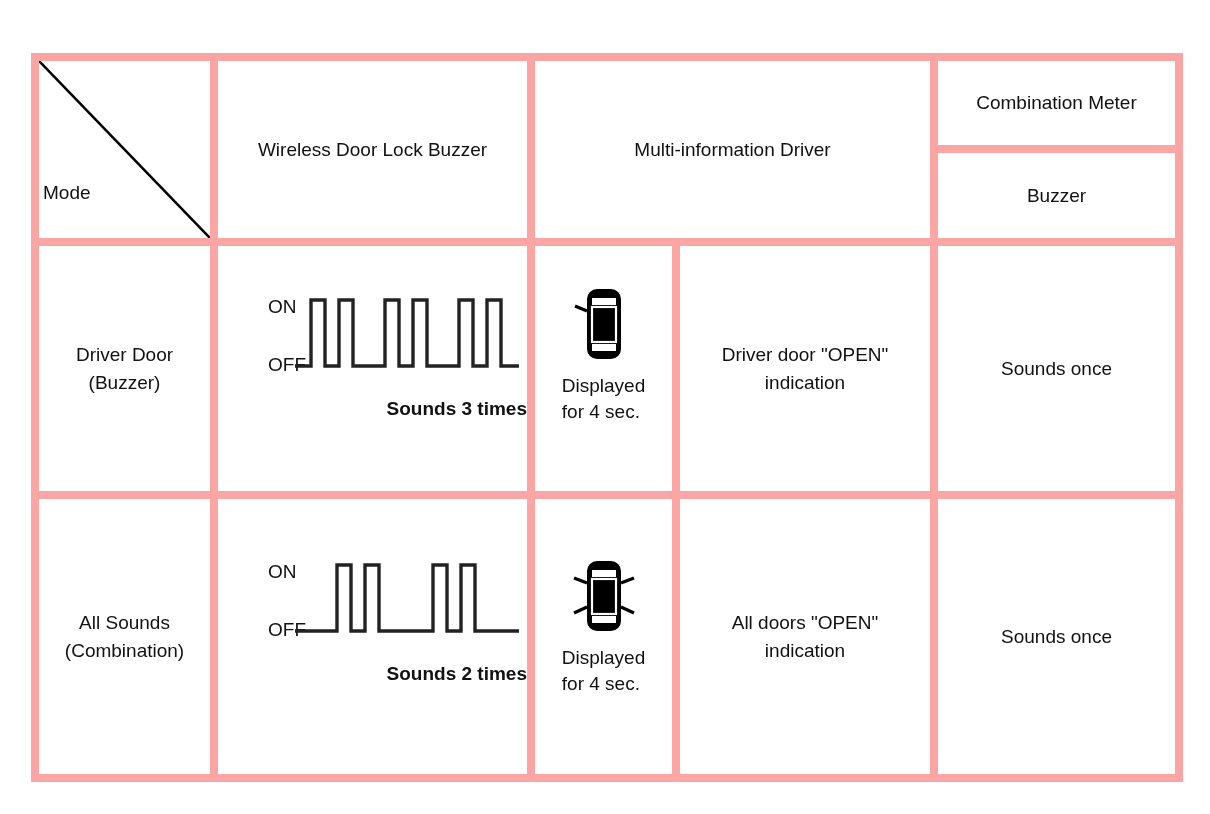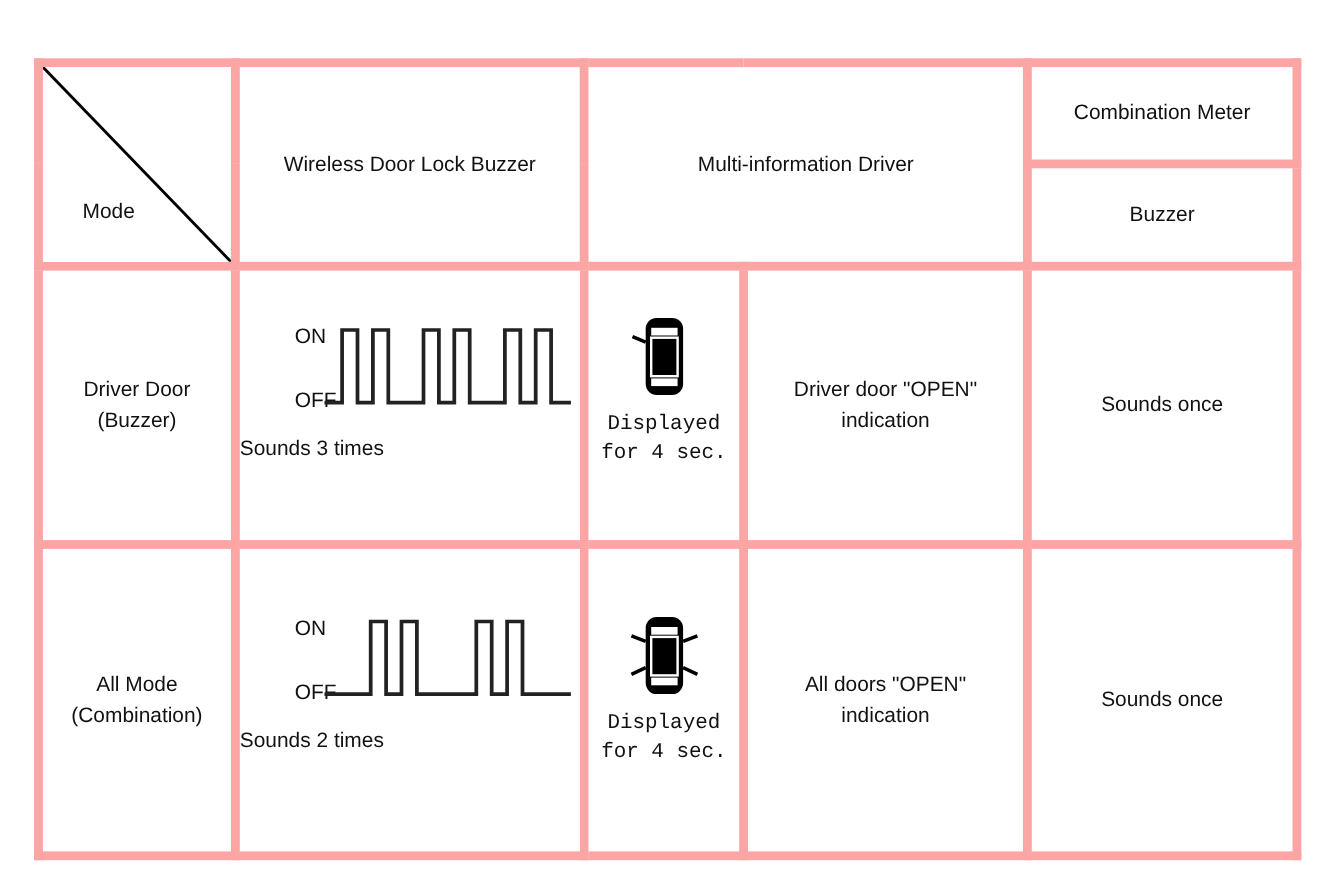--- a/index.html
+++ b/index.html
@@ -59,21 +59,21 @@
   }
   .hdr-corner .diag {
     position: absolute;
     inset: 0;
     width: 100%;
     height: 100%;
     display: block;
   }
   .hdr-corner .mode-label {
     position: absolute;
-    left: 36px;
+    left: 4px;
     bottom: 34px;
     font-size: 19px;
     white-space: nowrap;
   }
   .hdr-main {
     font-size: 19px;
     border-radius: 26px;
   }
   .hdr-meter-top {
     height: 84px;
@@ -121,45 +121,45 @@
     position: absolute;
     left: 75px;
     top: 46px;
   }
   .row-2 .wave-svg { top: 58px; }
 
   .wave-caption {
     position: absolute;
     left: 0;
     right: 0;
-    text-align: left;
-    font-size: 19px;
+    text-align: right;
+    font-size: 19px;
+    font-weight: bold;
   }
   .row-1 .wave-caption { top: 152px; }
   .row-2 .wave-caption { top: 164px; }
 
   
   .icon-cell { position: relative; }
   .icon-stack {
     display: flex;
     flex-direction: column;
     align-items: center;
     justify-content: center;
     gap: 10px;
     height: 100%;
     padding-bottom: 28px;
     box-sizing: border-box;
   }
   .row-2 .icon-stack { padding-bottom: 20px; }
   .icon-caption {
     font-size: 19px;
     line-height: 1.35;
-    text-align: center;
+    text-align: left;
     white-space: nowrap;
-    font-family: Liberation Mono, monospace;
   }
   .icon-caption .ln { display: block; }
 
   
   .mid-text-cell {
     text-align: left;
     padding-left: 22px;
     font-size: 19px;
     line-height: 1.45;
   }
@@ -245,21 +245,21 @@
       <td class="mid-text-cell">
         <span class="ln">Driver door "OPEN"</span>
         <span class="ln">indication</span>
       </td>
 
       <td class="meter-cell">Sounds once</td>
     </tr>
 
     <tr class="row-2">
       <td class="mode-cell">
-        <span class="ln">All Mode</span>
+        <span class="ln">All Sounds</span>
         <span class="ln">(Combination)</span>
       </td>
 
       <td class="wave-cell">
         <div class="wave-wrap">
           <span class="wave-labels wave-on">ON</span>
           <span class="wave-labels wave-off">OFF</span>
 
           <svg class="wave-svg" width="228" height="82" viewBox="0 0 228 82">
             <polyline fill="none" stroke="#222222" stroke-width="3.4" stroke-linejoin="miter" stroke-linecap="butt" points="2,74 44,74 44,8 58,8 58,74 72,74 72,8 86,8 86,74

